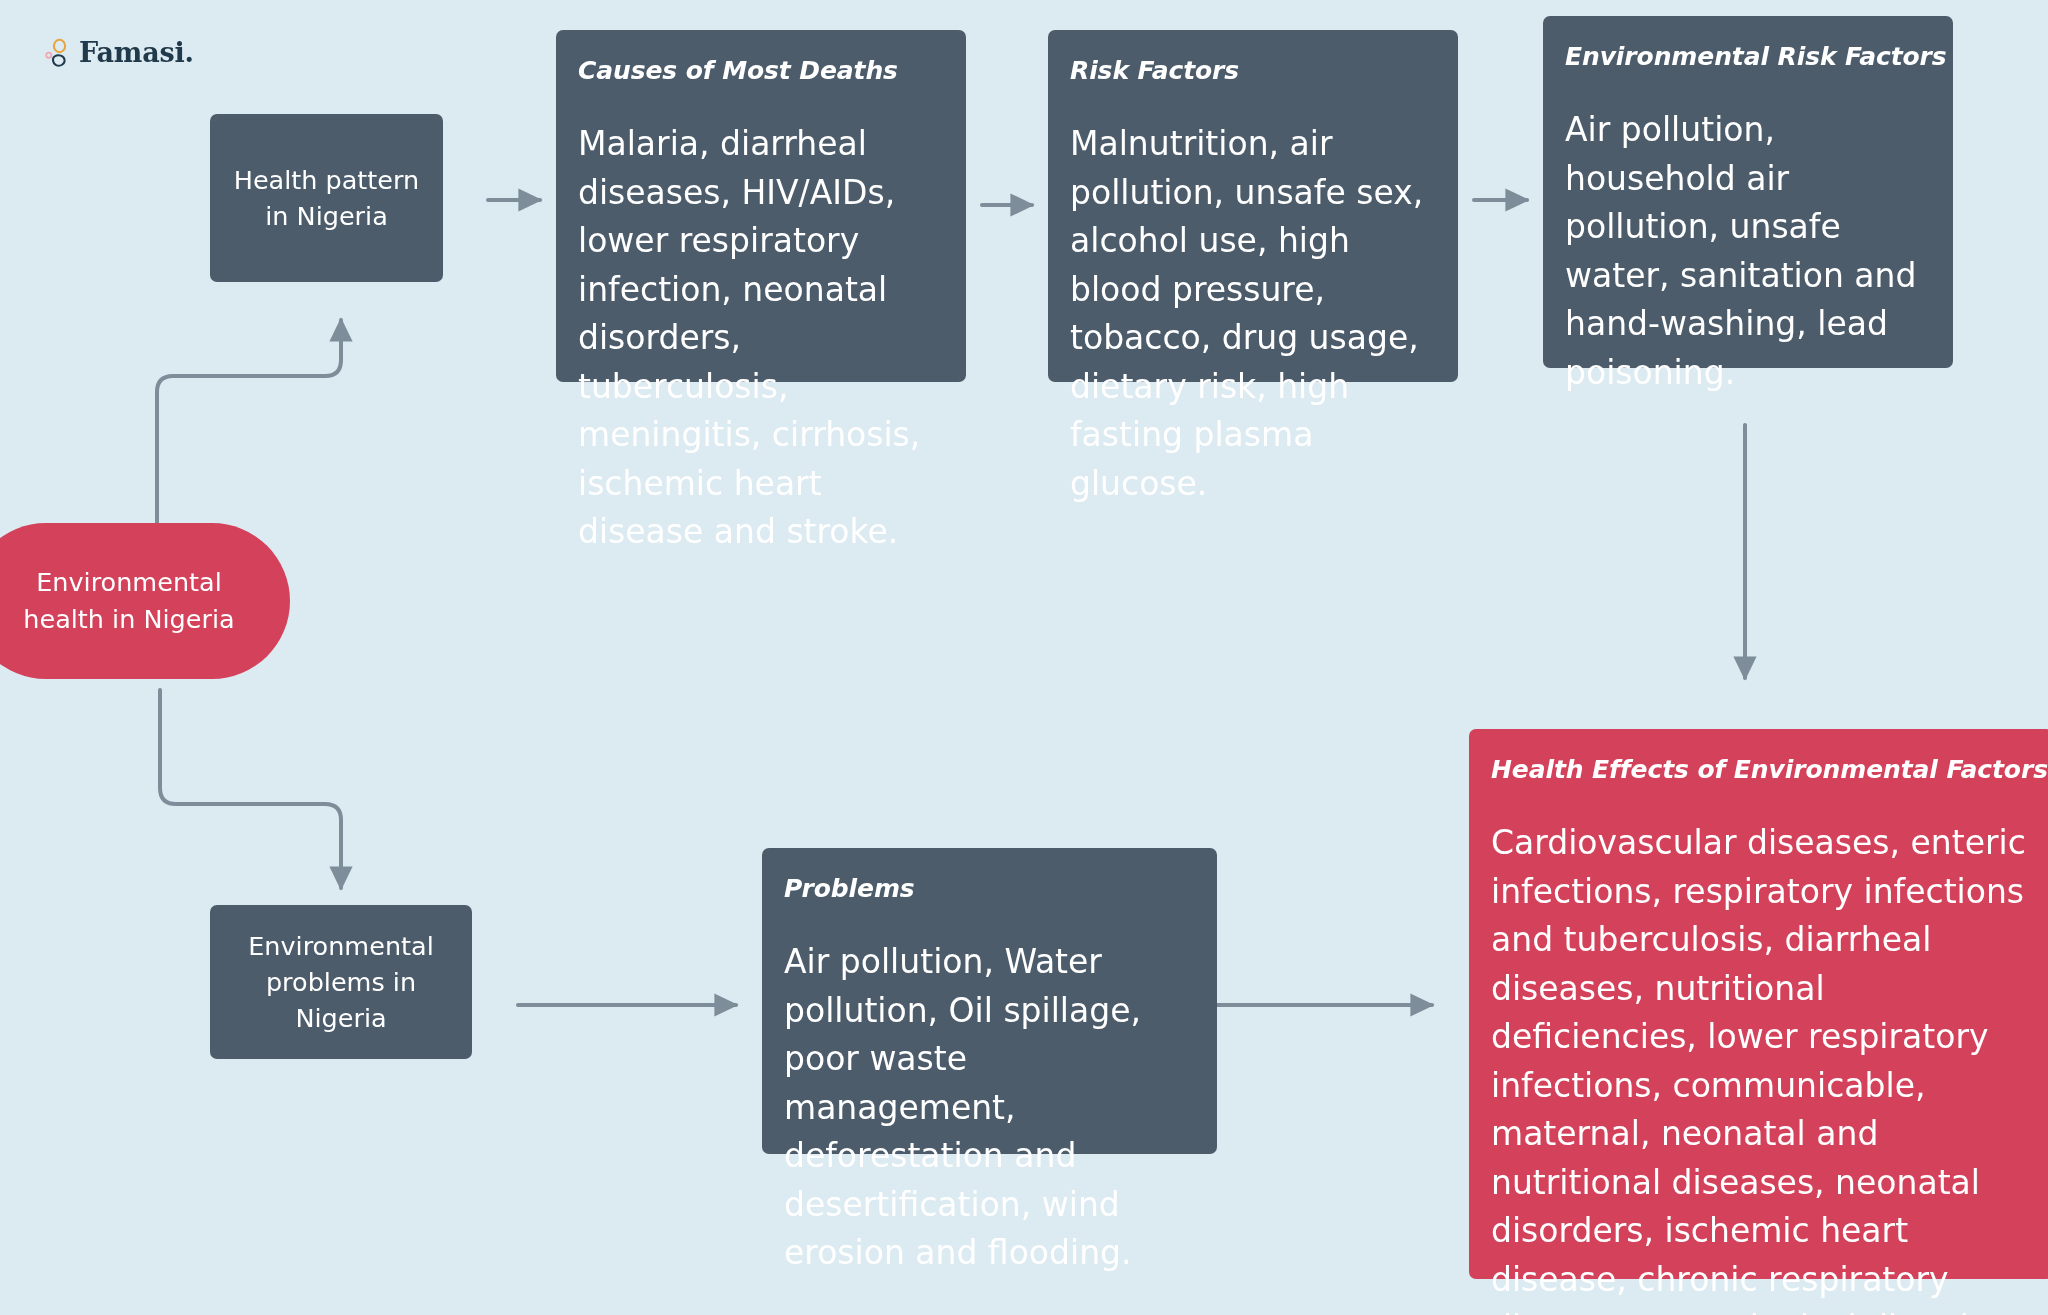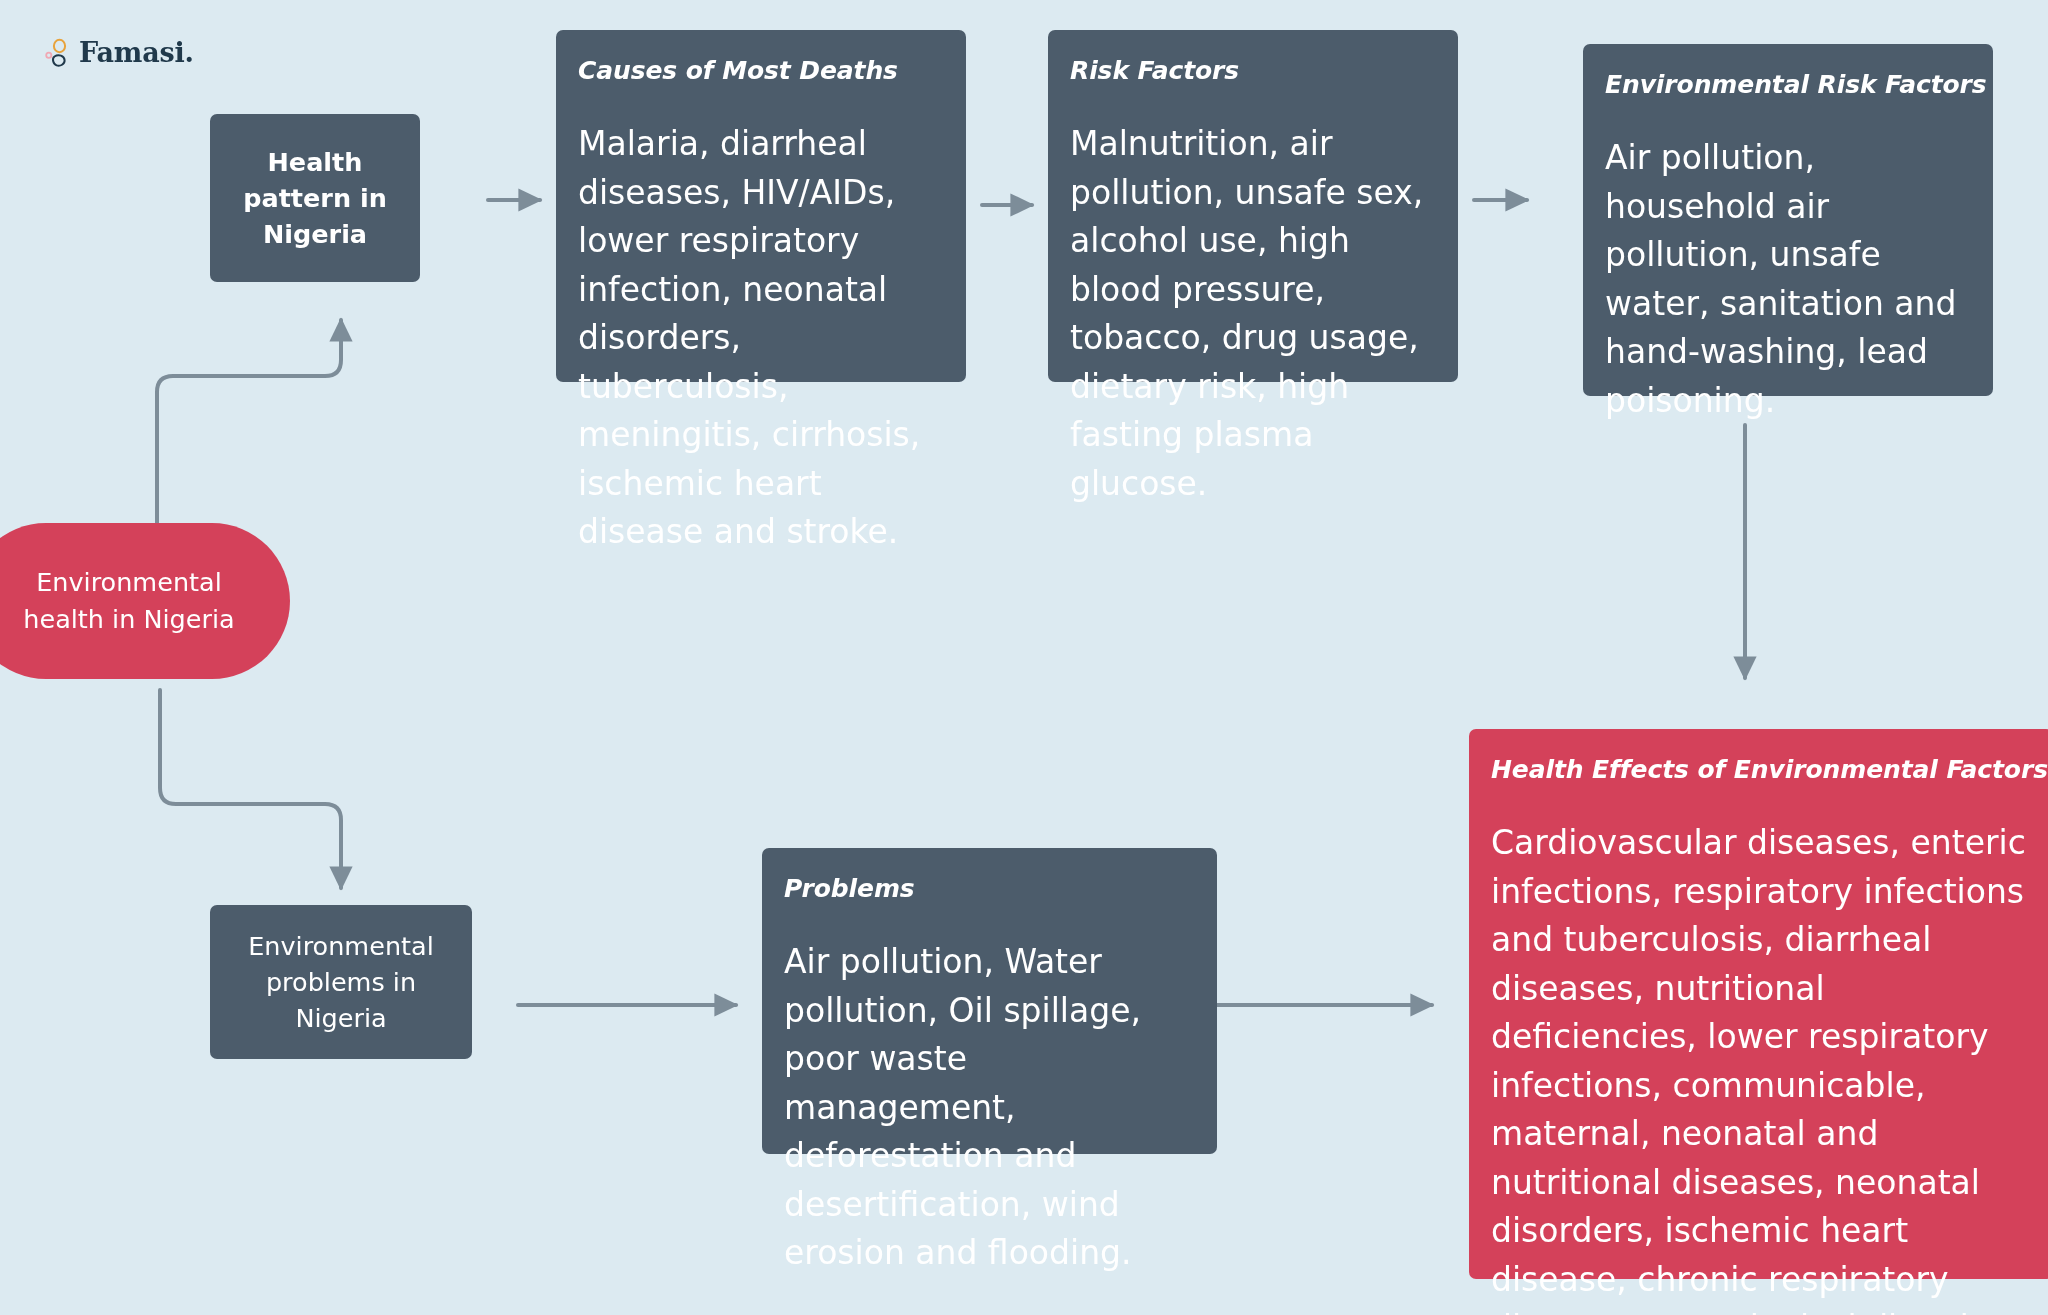--- a/index.html
+++ b/index.html
@@ -104,24 +104,24 @@
     display: flex;
     align-items: center;
     justify-content: center;
     text-align: center;
     font-size: 25.5px;
     line-height: 1.45;
     padding: 14px 26px;
   }
 
   
-  #node-health-pattern   { left: 210px;  top: 114px;  width: 210px;  height: 168px; font-weight: bold; }
+  #node-health-pattern   { left: 210px;  top: 114px;  width: 233px;  height: 168px; }
   #node-causes           { left: 556px;  top: 30px;   width: 410px;  height: 352px; }
   #node-risk-factors     { left: 1048px; top: 30px;   width: 410px;  height: 352px; border-radius: 7px; }
-  #node-env-risk         { left: 1543px; top: 44px;   width: 410px;  height: 352px; margin-left: 40px; }
+  #node-env-risk         { left: 1543px; top: 16px;   width: 410px;  height: 352px; }
   #node-env-health       { left: -32px;  top: 523px;  width: 322px;  height: 156px; }
   #node-env-problems     { left: 210px;  top: 905px;  width: 262px;  height: 154px; }
   #node-problems         { left: 762px;  top: 848px;  width: 455px;  height: 306px; }
   #node-health-effects   { left: 1469px; top: 729px;  width: 584px;  height: 550px; }
 </style>
 </head>
 <body>
 
 <div id="canvas">
 

